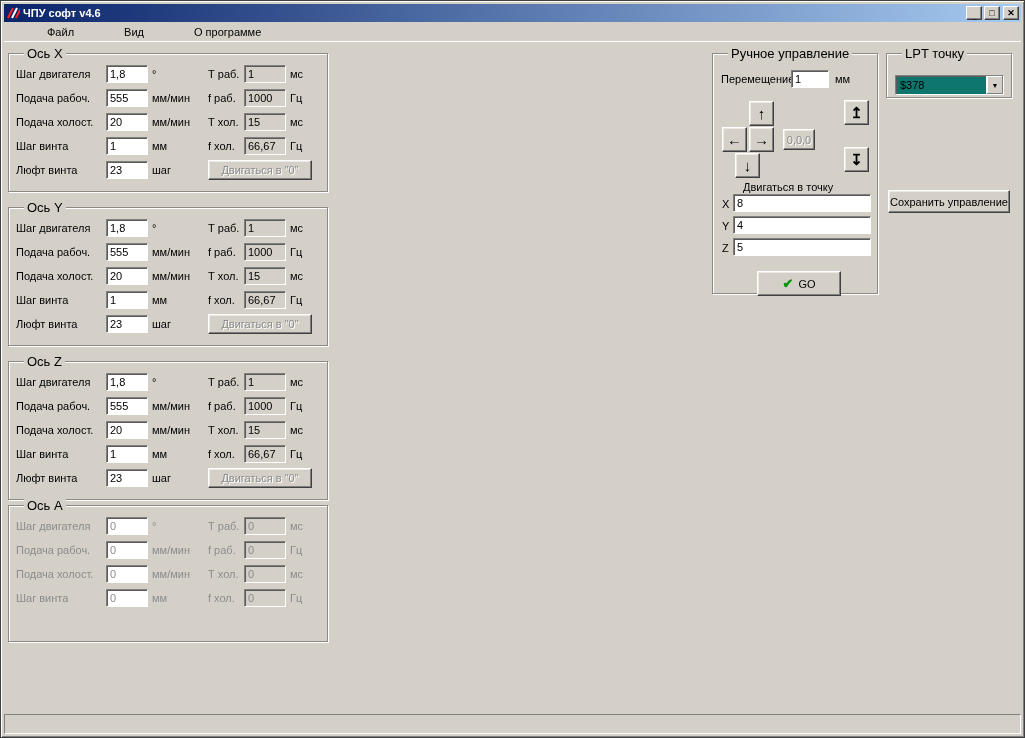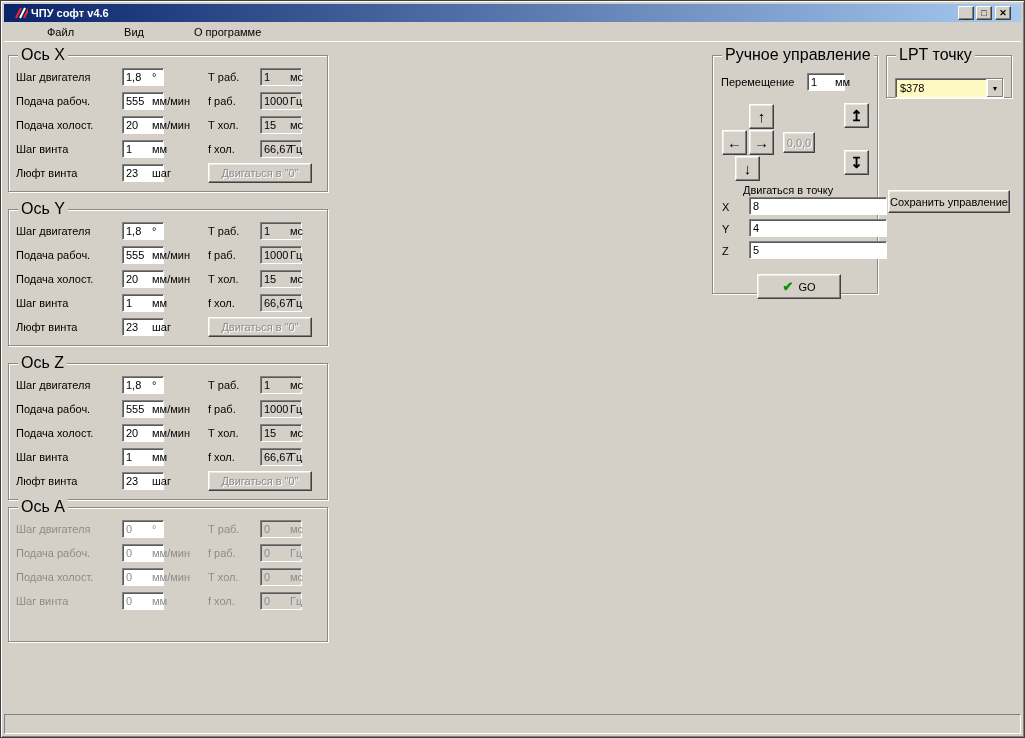--- a/index.html
+++ b/index.html
@@ -3,21 +3,21 @@
 <meta charset="utf-8">
 <style>
   *{margin:0;padding:0;box-sizing:border-box;font-family:"Liberation Sans",sans-serif;}
   html,body{width:1025px;height:738px;overflow:hidden;}
   body{background:#d4d0c8;}
   .window{width:1025px;height:738px;background:#d4d0c8;border:1px solid #404040;
     box-shadow:inset 1px 1px 0 #ffffff, inset -1px -1px 0 #808080;
     padding:3px;display:flex;flex-direction:column;}
   
   .titlebar{height:18px;background:linear-gradient(to right,#0a246a,#a6caf0);
-    display:flex;align-items:center;padding:0 10px;flex:0 0 auto;}
+    display:flex;align-items:center;padding:0 2px;flex:0 0 auto;}
   .titlebar .ttl{color:#fff;font-weight:bold;font-size:11px;margin-left:3px;flex:1;
     white-space:nowrap;overflow:hidden;}
   .app-icon{width:14px;height:14px;flex:0 0 auto;}
   .wbtn{width:16px;height:14px;background:#d4d0c8;border:1px solid;
     border-color:#fff #404040 #404040 #fff;box-shadow:inset -1px -1px 0 #808080;
     font-size:9px;font-weight:bold;line-height:10px;text-align:center;margin-left:2px;
     display:flex;align-items:center;justify-content:center;cursor:default;color:#000;}
   .wbtn.min span{transform:translateY(3px);}
   
   .menubar{height:19px;display:flex;align-items:center;font-size:11px;flex:0 0 auto;}
@@ -26,47 +26,47 @@
   .tabstrip{height:23px;display:flex;align-items:flex-end;padding-left:2px;flex:0 0 auto;position:relative;z-index:2;}
   .tab{font-size:11px;padding:3px 7px 2px;background:#d4d0c8;height:19px;
     border:1px solid #404040;border-bottom:none;border-top-color:#fff;border-left-color:#fff;
     border-top-left-radius:3px;border-top-right-radius:3px;margin-right:1px;white-space:nowrap;cursor:default;}
   .tab.active{height:23px;padding-top:5px;margin-bottom:-1px;z-index:3;}
   .tabpage{flex:1 1 auto;position:relative;border-top:1px solid #fff;background:#d4d0c8;}
   
   fieldset.g{position:absolute;border:1px solid #8d8a83;
     box-shadow:1px 1px 0 #ffffff, inset 1px 1px 0 #ffffff;
     padding:1px 0 0 7px;background:#d4d0c8;}
-  fieldset.g legend{font-size:16px;padding:0 3px;margin-left:2px;background:#d4d0c8;}
+  fieldset.g legend{font-size:13px;padding:0 3px;margin-left:8px;background:#d4d0c8;}
   
   .grid{display:grid;grid-template-columns:90px 46px 56px 36px 46px 22px;
     grid-auto-rows:24px;align-items:center;font-size:11px;}
   .lb{white-space:nowrap;}
   .lb.dim,.un.dim{color:#8c8c8c;}
   .un{font-size:11px;white-space:nowrap;}
   .ti{width:42px;height:18px;background:#fff;font-size:11px;padding:1px 3px;
     border:1px solid #808080;border-bottom-color:#fff;border-right-color:#fff;
-    box-shadow:inset 1px 1px 0 #5a5a5a;outline:none;margin-left:16px;}
+    box-shadow:inset 1px 1px 0 #5a5a5a;outline:none;}
   .ti.ro{background:#d4d0c8;}
   .ti.dis{color:#8c8c8c;}
   .btn{background:#d4d0c8;border:1px solid;border-color:#fff #404040 #404040 #fff;
     box-shadow:inset -1px -1px 0 #808080, inset 1px 1px 0 #ece9e2;
     font-size:11px;color:#000;display:inline-flex;align-items:center;justify-content:center;cursor:pointer;}
   .btn.dis{color:#8c8c8c;text-shadow:1px 1px 0 #fff;cursor:default;}
   .zb{grid-column:4 / span 3;height:20px;width:104px;}
   
   .abs{position:absolute;}
   .abtn{position:absolute;width:25px;height:25px;font-size:15px;font-weight:bold;padding:0;}
   .mlabel{position:absolute;font-size:11px;white-space:nowrap;}
   .minput{position:absolute;height:18px;}
   .go-check{color:#089408;font-size:13px;font-weight:bold;margin-right:5px;}
   
   .combo{position:absolute;height:20px;display:flex;
     border:1px solid #808080;border-bottom-color:#fff;border-right-color:#fff;
-    box-shadow:inset 1px 1px 0 #5a5a5a;background:#fef9c3;}
+    box-shadow:inset 1px 1px 0 #5a5a5a;background:#0f766e;}
   .combo-text{flex:1;font-size:11px;padding:3px 3px 0 4px;overflow:hidden;white-space:nowrap;}
   .combo-btn{width:17px;background:#d4d0c8;border-left:1px solid #fff;
     box-shadow:inset -1px -1px 0 #808080, inset 1px 1px 0 #fff;
     font-size:7px;display:flex;align-items:center;justify-content:center;cursor:pointer;}
   
   .statusbar{height:20px;margin-top:2px;flex:0 0 auto;
     border:1px solid;border-color:#808080 #fff #fff #808080;}
 </style>
 </head>
 <body>

